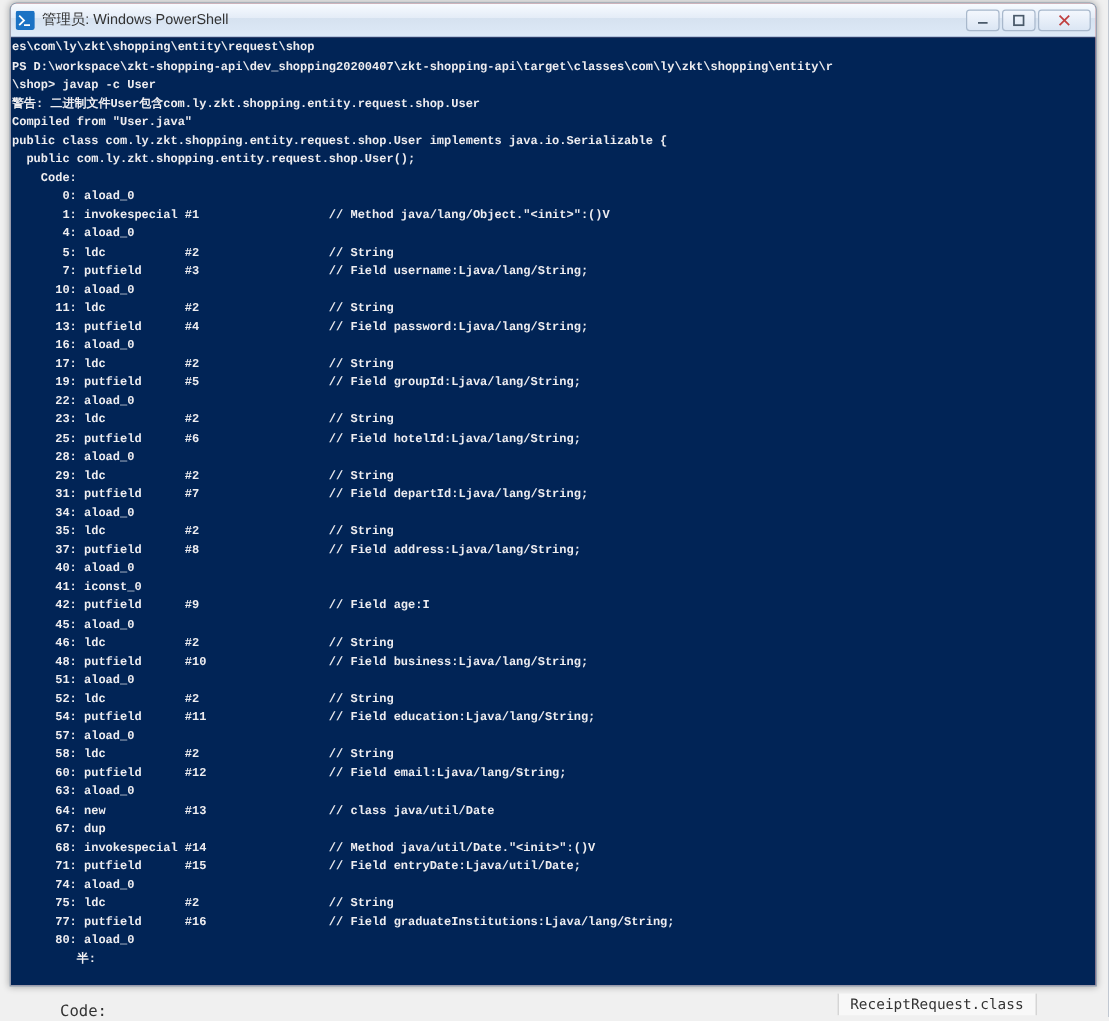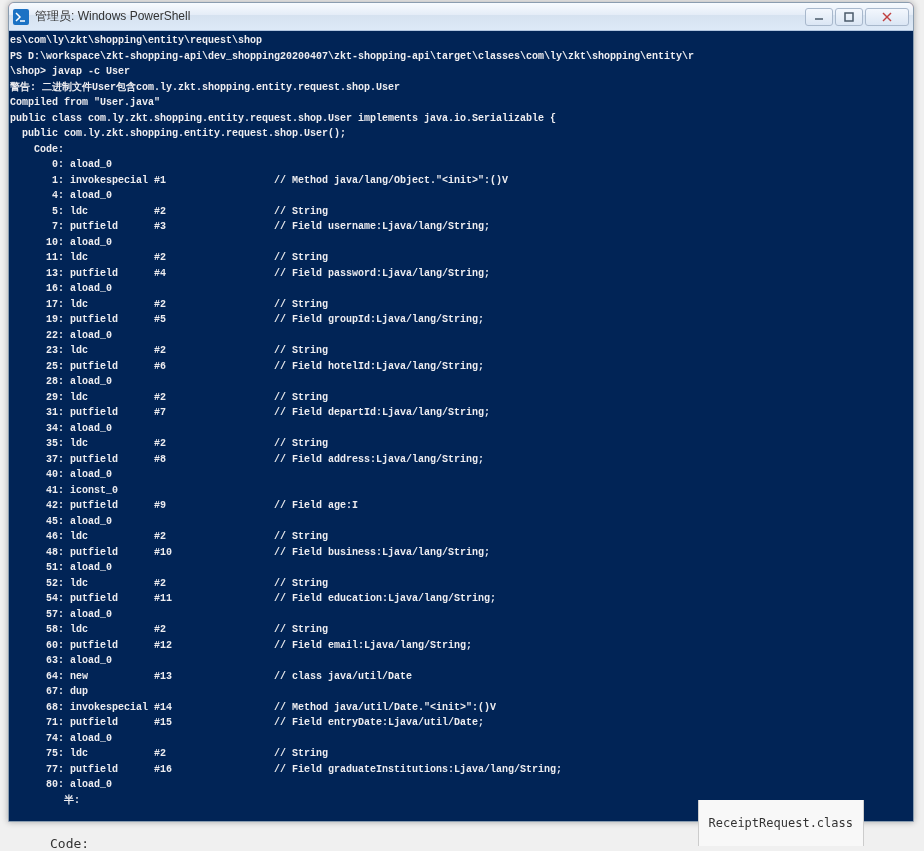--- a/index.html
+++ b/index.html
@@ -85,21 +85,21 @@
     font-size: 13px;
     color: #333;
   }
   .bg-code { left: 50px; top: 836px; }
   .bg-file {
     right: 60px;
     bottom: 5px;
     font-size: 12px;
     border-left: 1px solid #ccc;
     border-right: 1px solid #ccc;
-    padding: 16px 10px;
+    padding: 2px 10px;
     background: #f8f8f8;
   }
 </style>
 </head>
 <body>
 
 <div class="window">
   <div class="titlebar">
     <span class="titlebar-icon">
       <svg viewBox="0 0 16 16">

